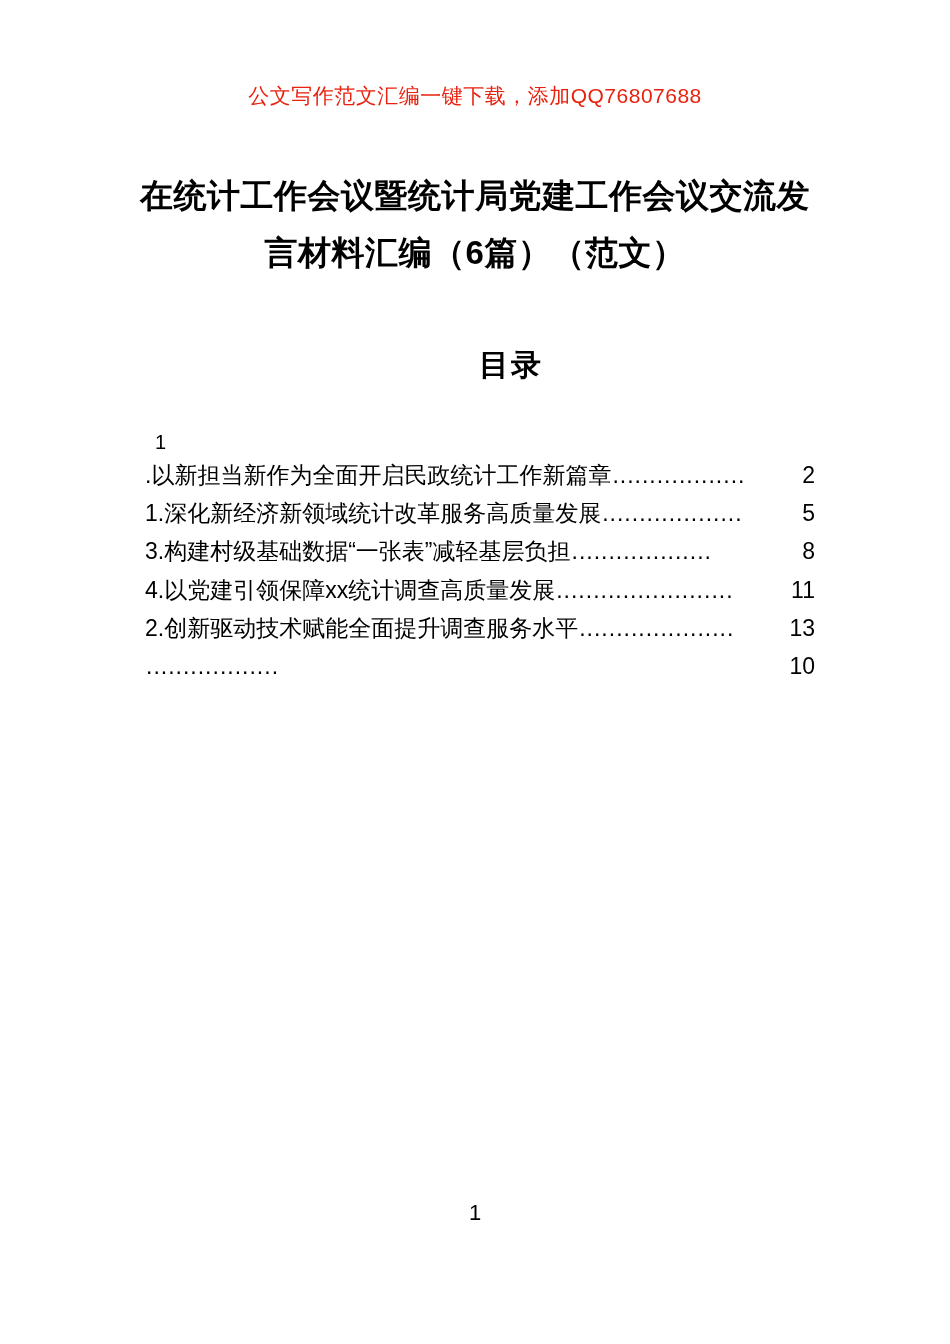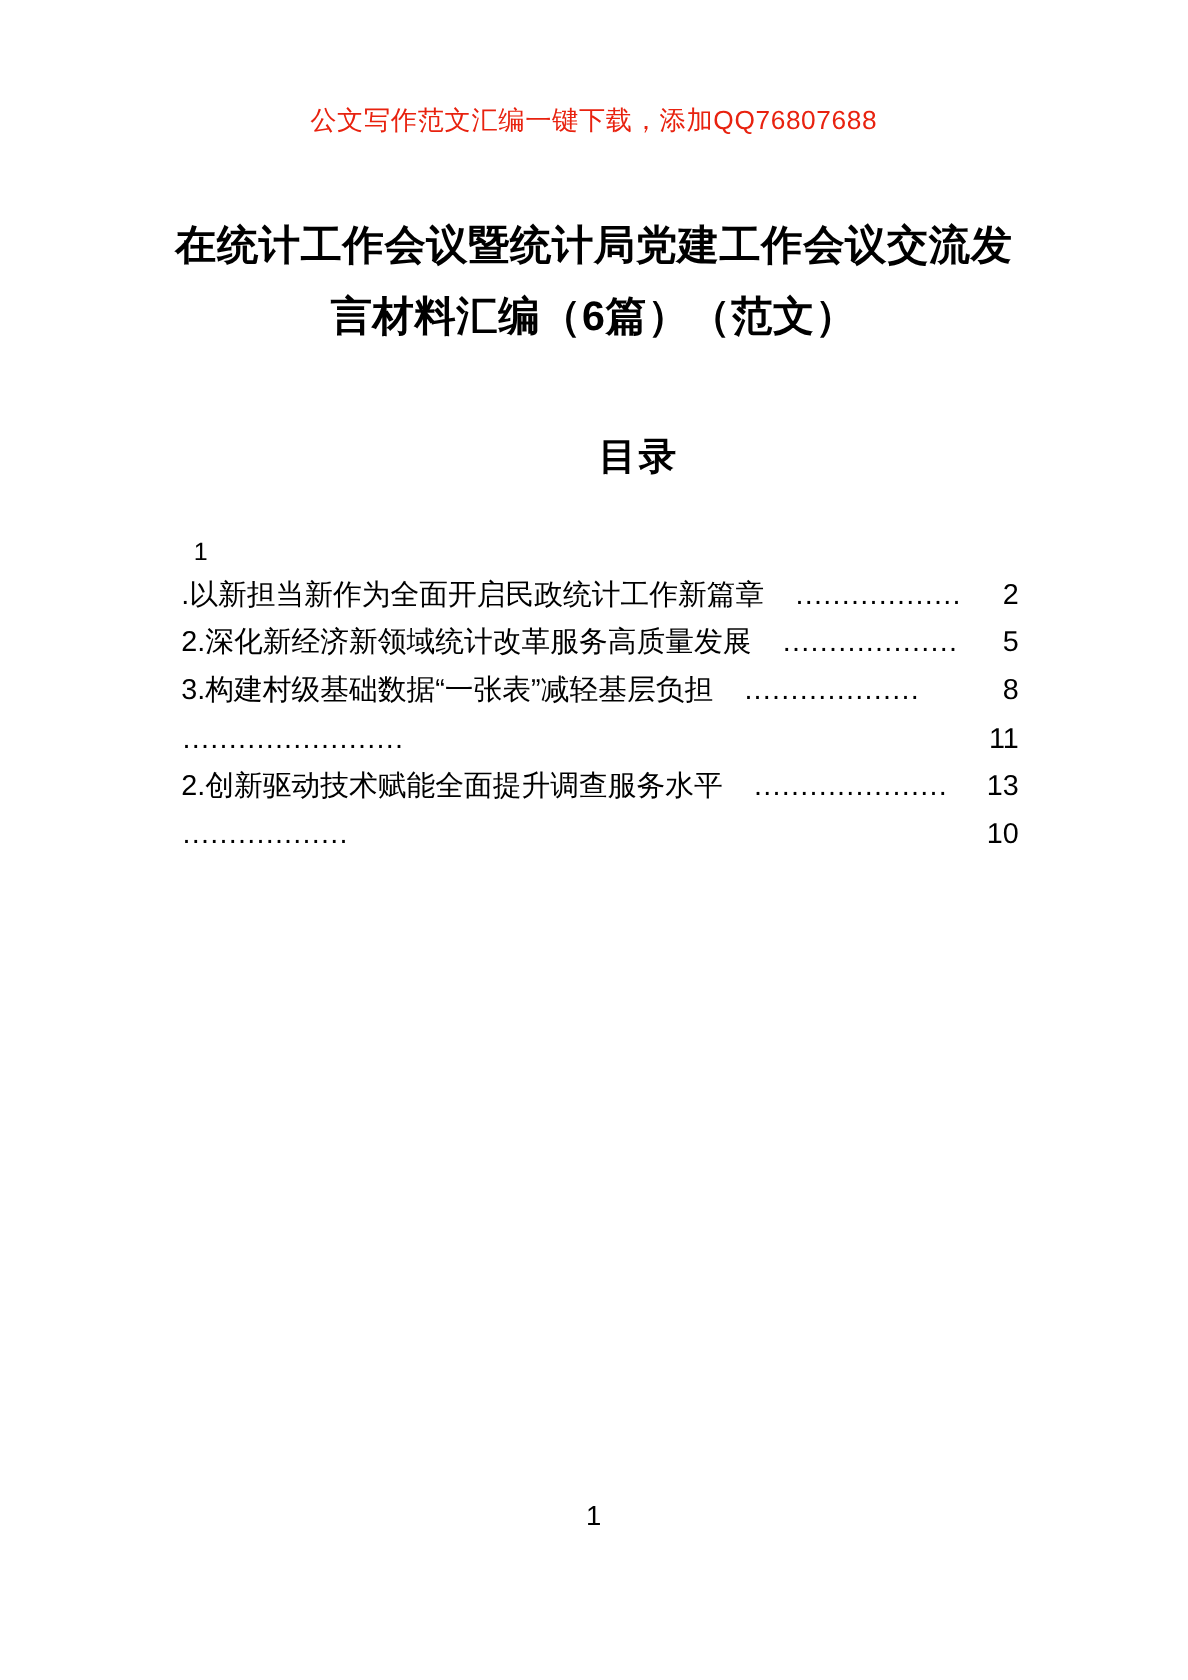--- a/index.html
+++ b/index.html
@@ -71,21 +71,20 @@
     line-height: 1.0;
     padding-left: 10px;
     margin-bottom: 4px;
   }
   .toc-entry {
     display: flex;
     align-items: baseline;
     font-size: 23px;
     line-height: 1.66;
     white-space: nowrap;
-    gap: 24px;
   }
   .toc-label {
     flex: 0 0 auto;
   }
   .toc-dots {
     flex: 1 1 auto;
     overflow: hidden;
     white-space: nowrap;
     margin: 0 1px;
     letter-spacing: 1px;
@@ -120,32 +119,33 @@
   <div class="toc">
     <div class="toc-first-number">1</div>
 
     <div class="toc-entry">
       <span class="toc-label">.以新担当新作为全面开启民政统计工作新篇章</span>
       <span class="toc-dots">..................</span>
       <span class="toc-page">2</span>
     </div>
 
     <div class="toc-entry">
-      <span class="toc-label">2.深化新经济新领域统计改革服务高质量发展</span>
+      <span class="toc-label">1.深化新经济新领域统计改革服务高质量发展</span>
       <span class="toc-dots">...................</span>
       <span class="toc-page">5</span>
     </div>
 
     <div class="toc-entry">
       <span class="toc-label">3.构建村级基础数据“一张表”减轻基层负担</span>
       <span class="toc-dots">...................</span>
       <span class="toc-page">8</span>
     </div>
 
     <div class="toc-entry">
+      <span class="toc-label">4.以党建引领保障xx统计调查高质量发展</span>
       <span class="toc-dots">........................</span>
       <span class="toc-page">11</span>
     </div>
 
     <div class="toc-entry">
       <span class="toc-label">2.创新驱动技术赋能全面提升调查服务水平</span>
       <span class="toc-dots">.....................</span>
       <span class="toc-page">13</span>
     </div>
 

